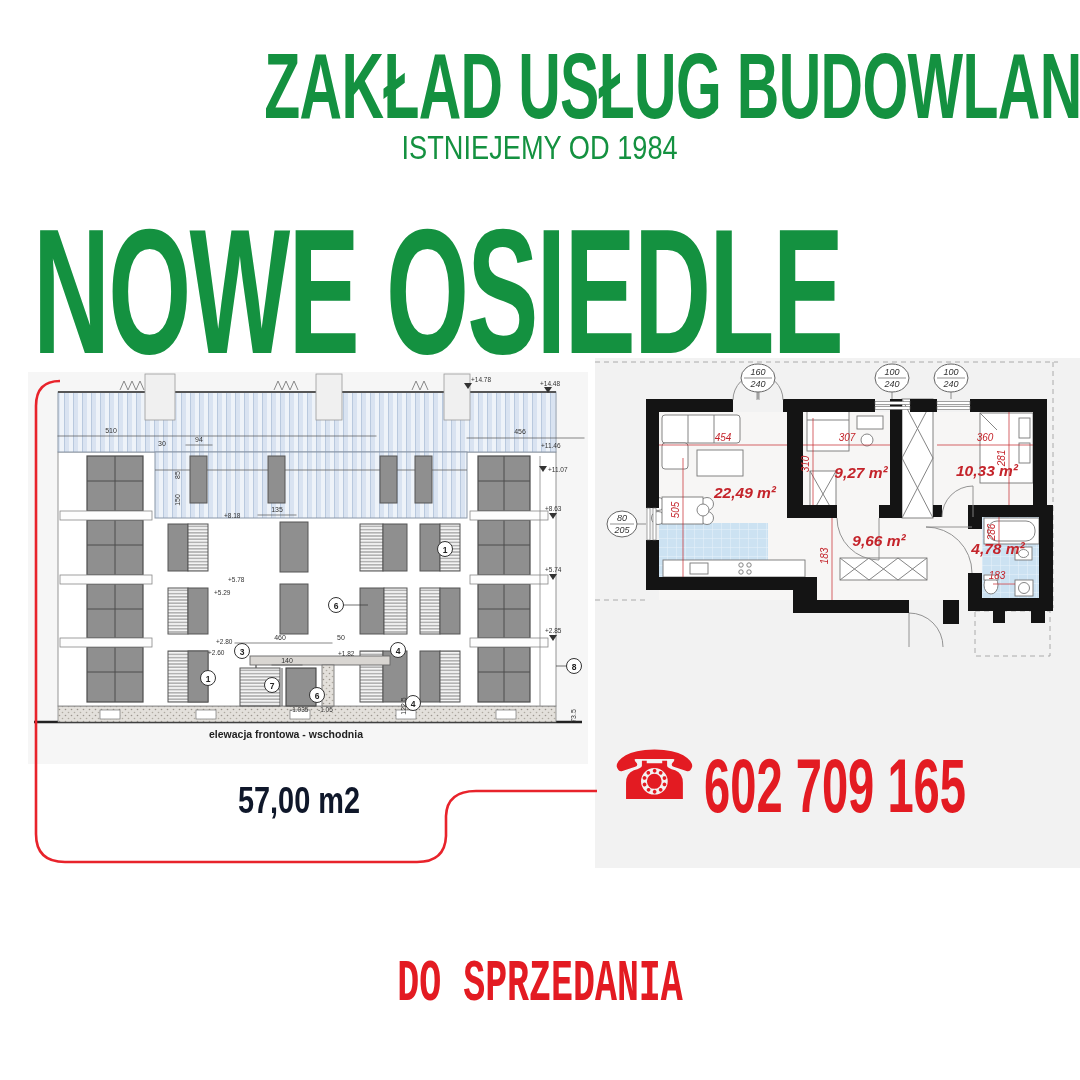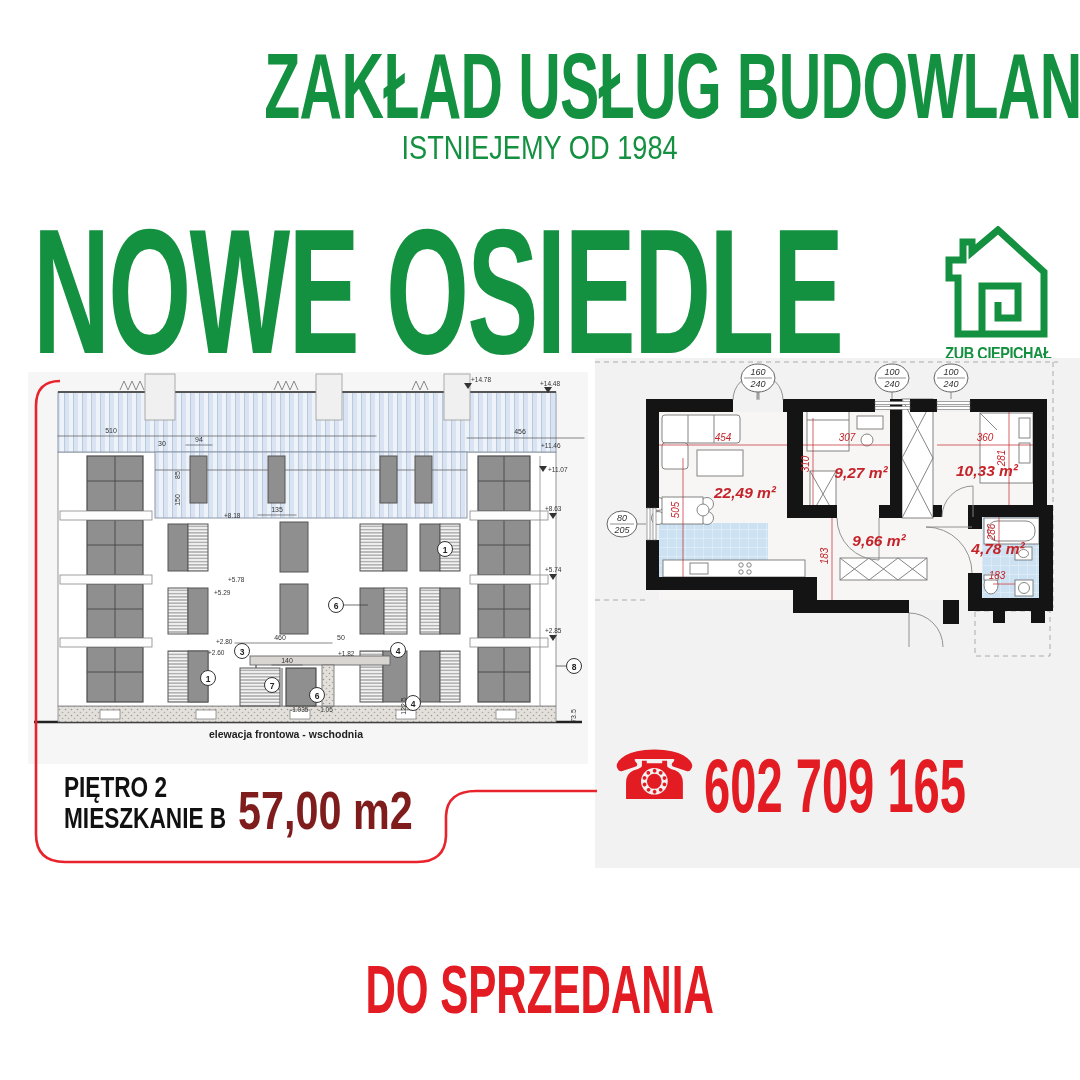--- a/index.html
+++ b/index.html
@@ -17,28 +17,28 @@
   #since .cx{transform:scaleX(0.80);}
   #hero{left:33px;top:203px;font-size:178px;font-weight:700;letter-spacing:-3px;line-height:1;}
   #hero .lx{transform:scaleX(0.60);}
   #logo{left:936px;top:226px;width:124px;text-align:center;}
   #logo-label{display:block;margin-top:2px;font-size:17px;font-weight:700;letter-spacing:-0.5px;}
   #logo-label .cx{transform:scaleX(0.85);}
   #elev-panel{left:28px;top:372px;width:560px;height:392px;background:#f6f6f6;}
   #plan-panel{left:595px;top:358px;width:485px;height:510px;background:#f2f2f2;}
   #listing{left:64px;top:772px;line-height:31px;font-weight:700;color:#111;font-size:29px;}
   #listing .lx{transform:scaleX(0.78);}
-  #listing-area{left:238px;top:780px;font-size:53px;font-weight:700;color:#7f1d1d;}
+  #listing-area{left:238px;top:780px;font-size:37px;font-weight:700;color:#0f172a;}
   #listing-area .lx{transform:scaleX(0.78);}
   #phone-row{left:612px;top:742px;height:80px;}
   #phone-icon{position:absolute;left:0;top:-6px;font-size:68px;color:#e31b22;
               font-family:"DejaVu Sans",sans-serif;}
   #phone-number{position:absolute;left:92px;top:0;font-size:76px;font-weight:700;color:#e31b22;}
   #phone-number .lx{transform:scaleX(0.62);}
-  #footer-status{top:950px;font-size:69px;font-weight:700;}
+  #footer-status{top:950px;font-size:60px;font-weight:700;font-family:Liberation Mono, monospace;}
   #footer-status .cx{transform:scaleX(0.61);}
   svg text{font-family:"Liberation Sans","DejaVu Sans",sans-serif;}
   .dimt{font-size:7px;fill:#333;}
   .lvlt{font-size:6.5px;fill:#333;}
   .tagt{font-size:8.5px;fill:#222;font-weight:bold;}
   .rdim{font-size:10px;fill:#c4232a;font-style:italic;}
   .rarea{font-size:15.5px;fill:#c4232a;font-style:italic;font-weight:bold;}
   .wtag{font-size:9px;fill:#333;font-style:italic;}
   .capt{font-size:10.5px;fill:#222;font-weight:bold;}
 </style>
@@ -51,27 +51,20 @@
     <span class="cx">ZAKŁAD USŁUG BUDOWLANYCH</span>
   </div>
   <div class="abs ctr green" id="since">
     <span class="cx">ISTNIEJEMY OD 1984</span>
   </div>
 
   <div class="abs green" id="hero">
     <span class="lx">NOWE OSIEDLE</span>
   </div>
 
-  <div class="abs" id="logo">
-    <svg width="124" height="112" viewBox="0 0 124 112">
-      <path d="M22 108 L22 52 L13 52 L13 34 L27 34 L27 16 L36 16 L36 26 L62 4 L108 46 L108 108 Z" fill="#ffffff" stroke="#149140" stroke-width="7" stroke-linejoin="miter"></path>
-      <path d="M46 108 L46 60 L82 60 L82 92 L62 92 L62 76" fill="none" stroke="#149140" stroke-width="7"></path>
-    </svg>
-    <span id="logo-label" class="green"><span class="cx">ZUB CIEPICHAŁ</span></span>
-  </div>
 
   <div class="abs" id="elev-panel">
     <svg width="560" height="392" viewBox="0 0 560 392">
       <defs>
         <pattern id="roofP" width="9" height="10" patternUnits="userSpaceOnUse">
           <rect width="9" height="10" fill="#eef3f9"></rect>
           <rect x="1" width="4" height="10" fill="#d9e3f1"></rect>
           <line x1="0.5" y1="0" x2="0.5" y2="10" stroke="#b9c9de" stroke-width="1"></line>
         </pattern>
         <pattern id="blindP" width="6" height="3.2" patternUnits="userSpaceOnUse">
@@ -454,24 +447,20 @@
           <text class="wtag" x="27" y="175" text-anchor="middle">205</text>
           </g>
       </g>
     </svg>
   </div>
 
   <svg class="abs" style="left:0;top:0;pointer-events:none;" width="1080" height="1080" viewBox="0 0 1080 1080">
     <path d="M 60 381 Q 36 381 36 406 L 36 834 Q 36 862 65 862 L 417 862 Q 445 862 446 836 L 446 816 Q 447 791 476 791 L 597 791" fill="none" stroke="#e8232b" stroke-width="2.6"></path>
   </svg>
 
-  <div class="abs" id="listing">
-    <span class="lx">PIĘTRO 2</span><br>
-    <span class="lx">MIESZKANIE B</span>
-  </div>
   <div class="abs" id="listing-area">
     <span class="lx">57,00 m2</span>
   </div>
 
   <div class="abs" id="phone-row">
     <span id="phone-icon">☎</span>
     <span id="phone-number"><span class="lx">602 709 165</span></span>
   </div>
 
   <div class="abs ctr red" id="footer-status">

